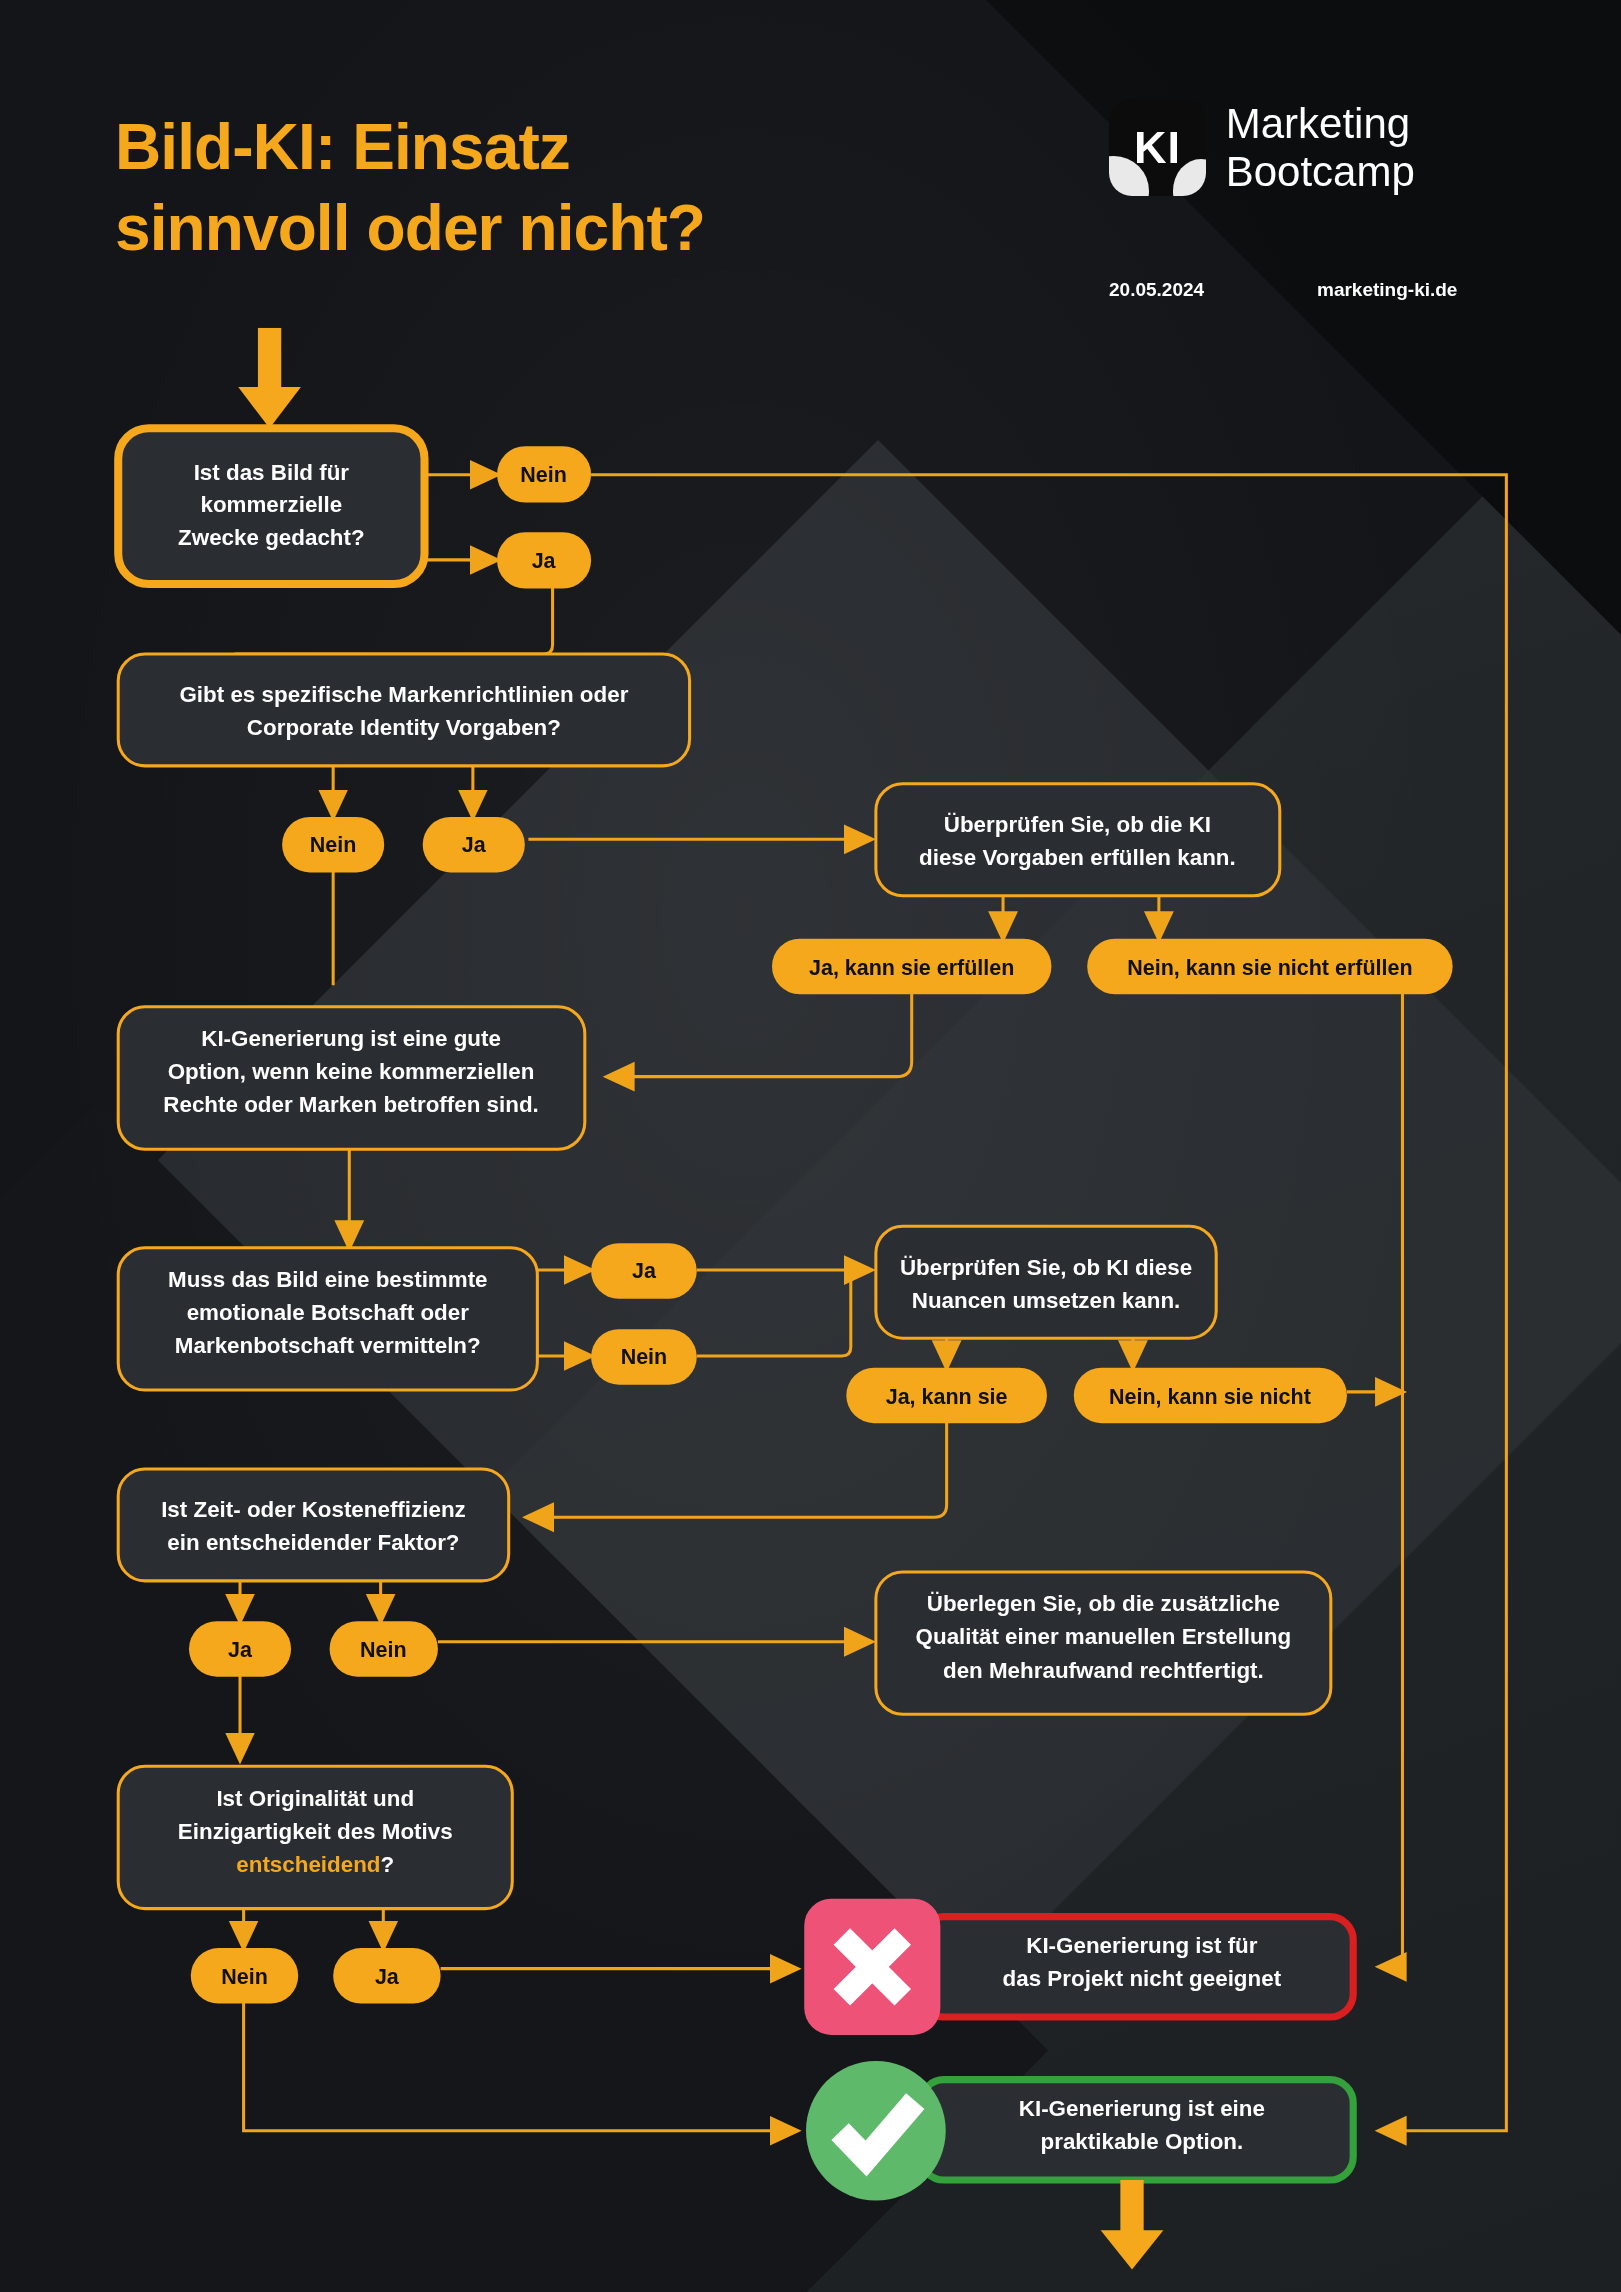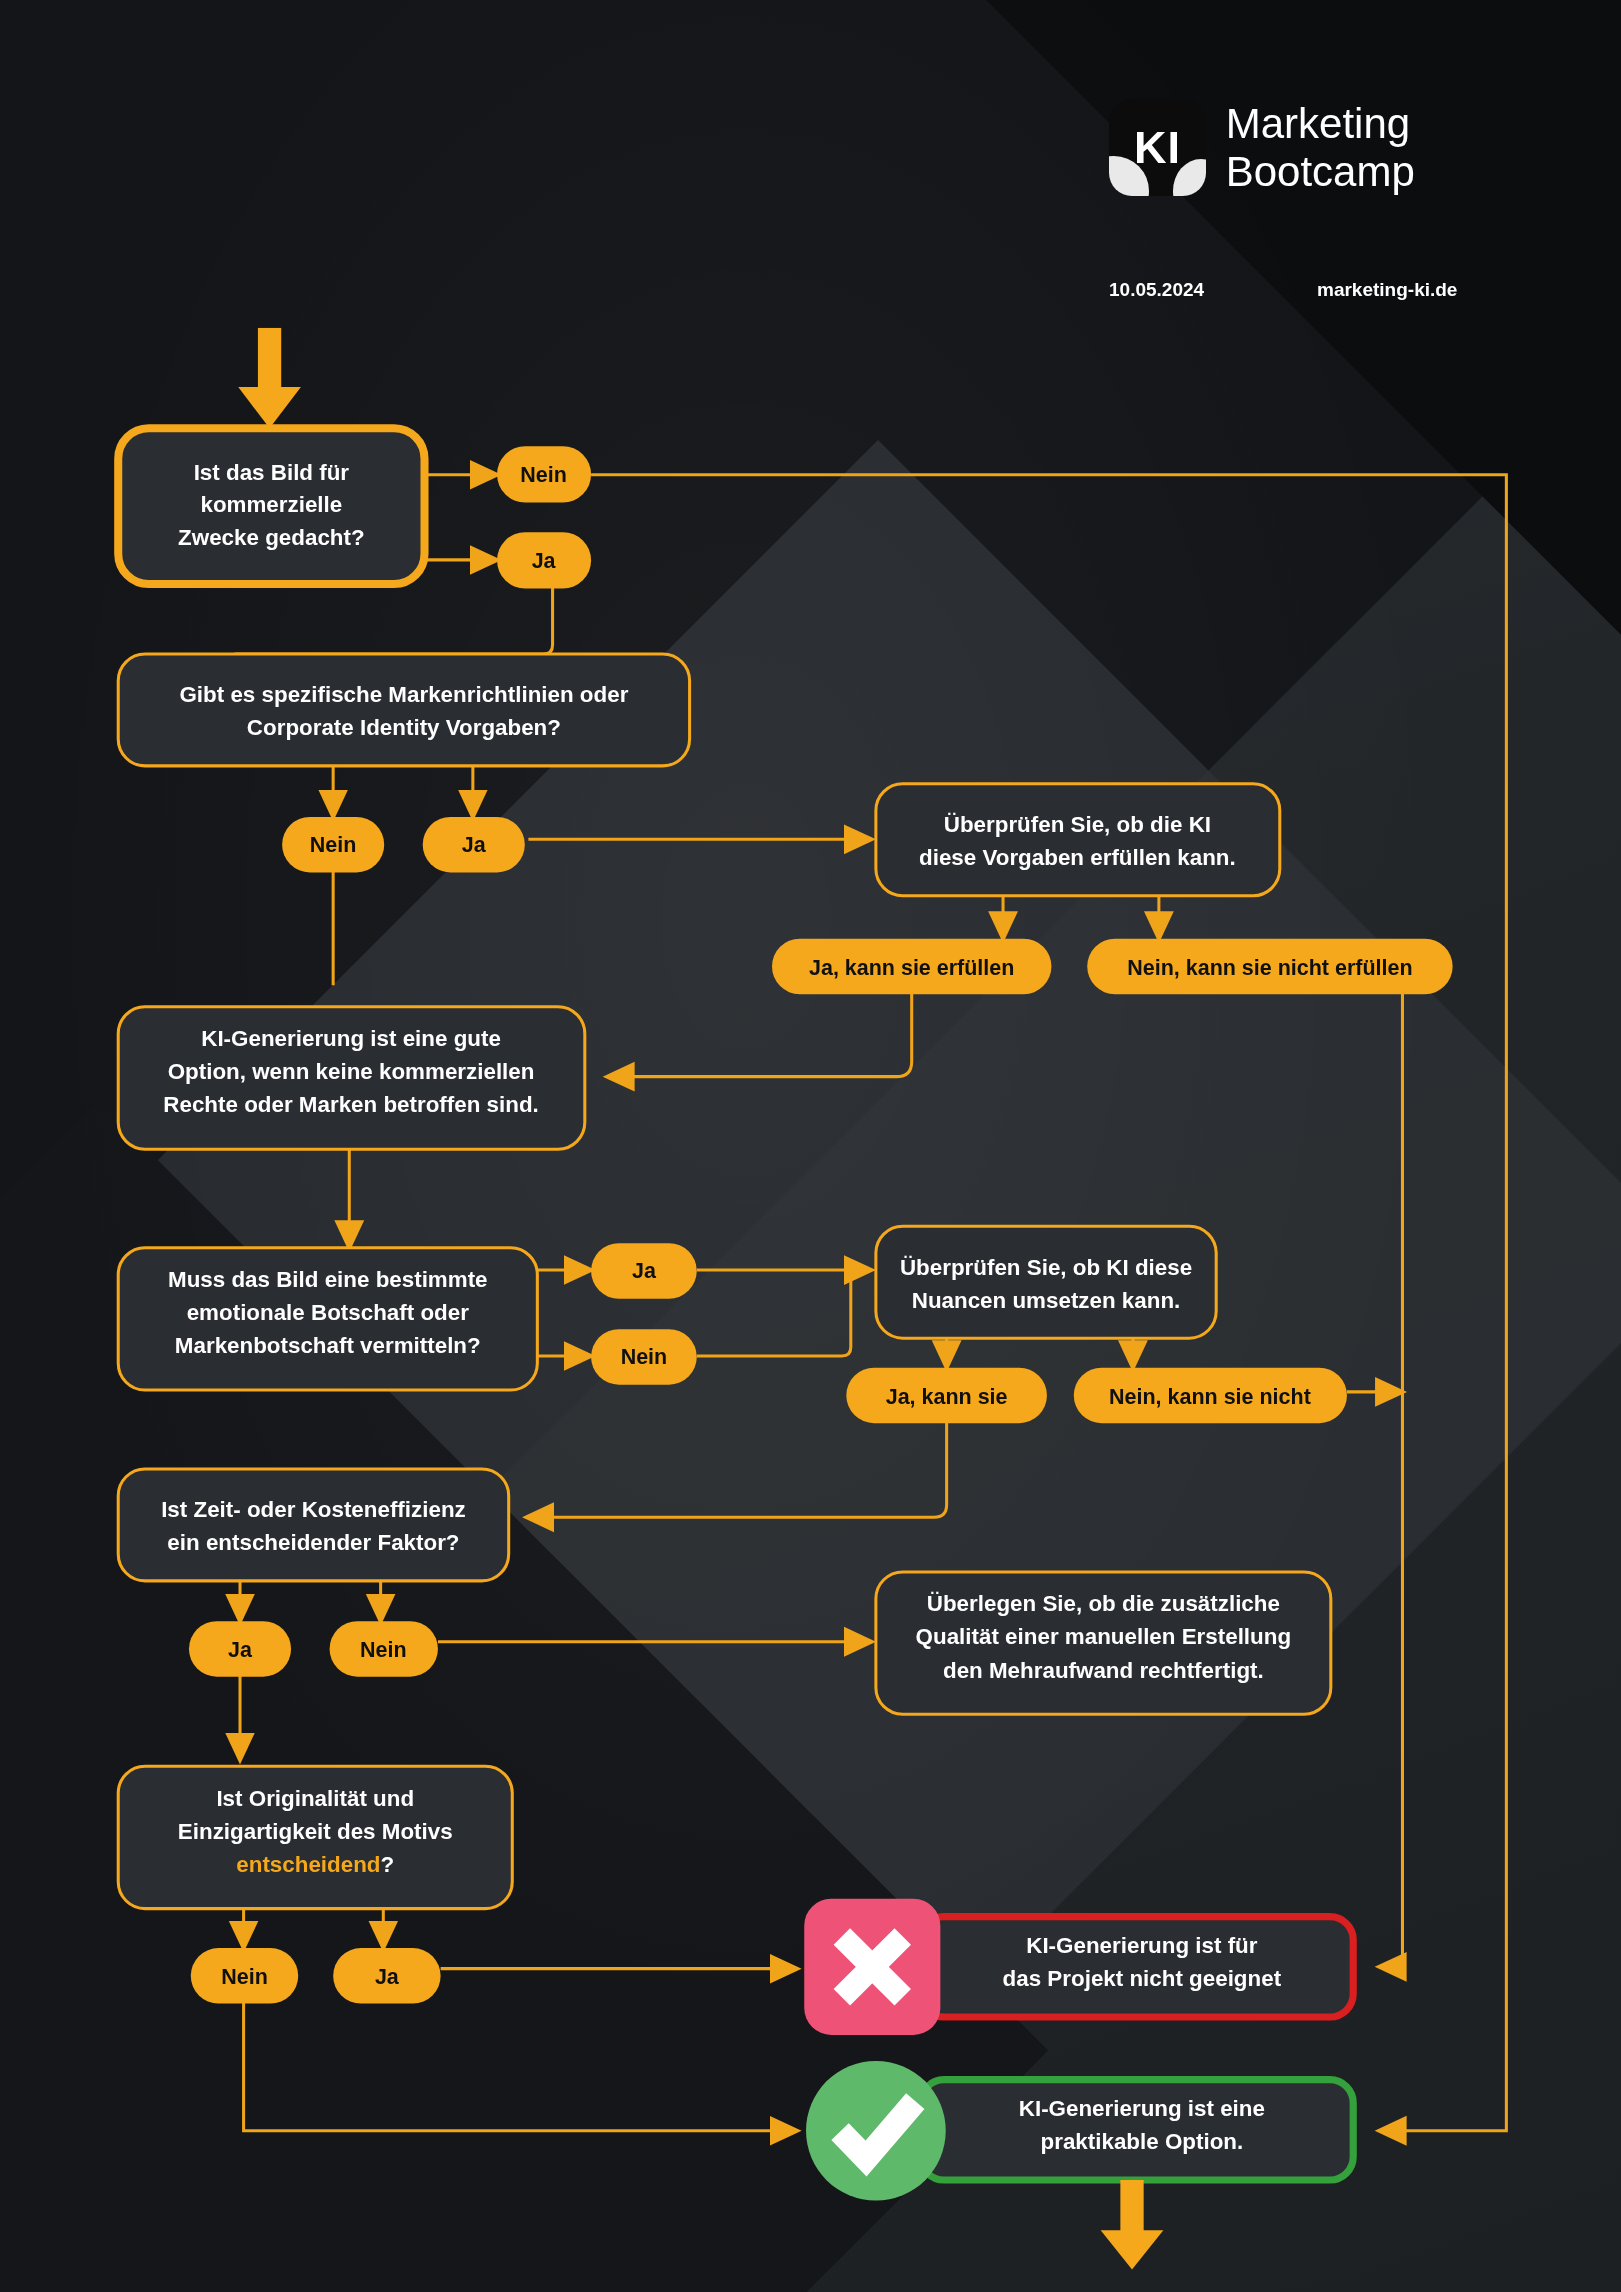--- a/index.html
+++ b/index.html
@@ -73,33 +73,35 @@
 
 <div id="page">
 
   <div class="bg-layer bg-base"></div>
   <div class="diag diag-dark1"></div>
   <div class="diag diag-dark2"></div>
   <div class="diag diag-soft1"></div>
   <div class="diag diag-soft2"></div>
   <div class="bg-layer vign"></div>
 
+  <div class="hdr-title">Bild-KI: Einsatz
+sinnvoll oder nicht?</div>
 
   <div class="logo-wrap">
     <div class="logo-mark">
       <div class="notch-bl"></div>
       <div class="notch-br"></div>
       <div class="ki">KI</div>
     </div>
     <div class="logo-text">Marketing
 Bootcamp</div>
   </div>
 
   <div class="hdr-meta">
-    <span class="date">10.05.2024</span>
+    <span class="date">20.05.2024</span>
     <span class="site">marketing-ki.de</span>
   </div>
 
   <svg id="flow" viewBox="0 0 1810 2560">
     <defs>
       <marker id="ar" markerWidth="11" markerHeight="11" refX="9" refY="5.5" orient="auto">
         <path d="M0,0.6 L10.5,5.5 L0,10.4 Z" fill="#F0A41A"></path>
       </marker>
     </defs>
 

